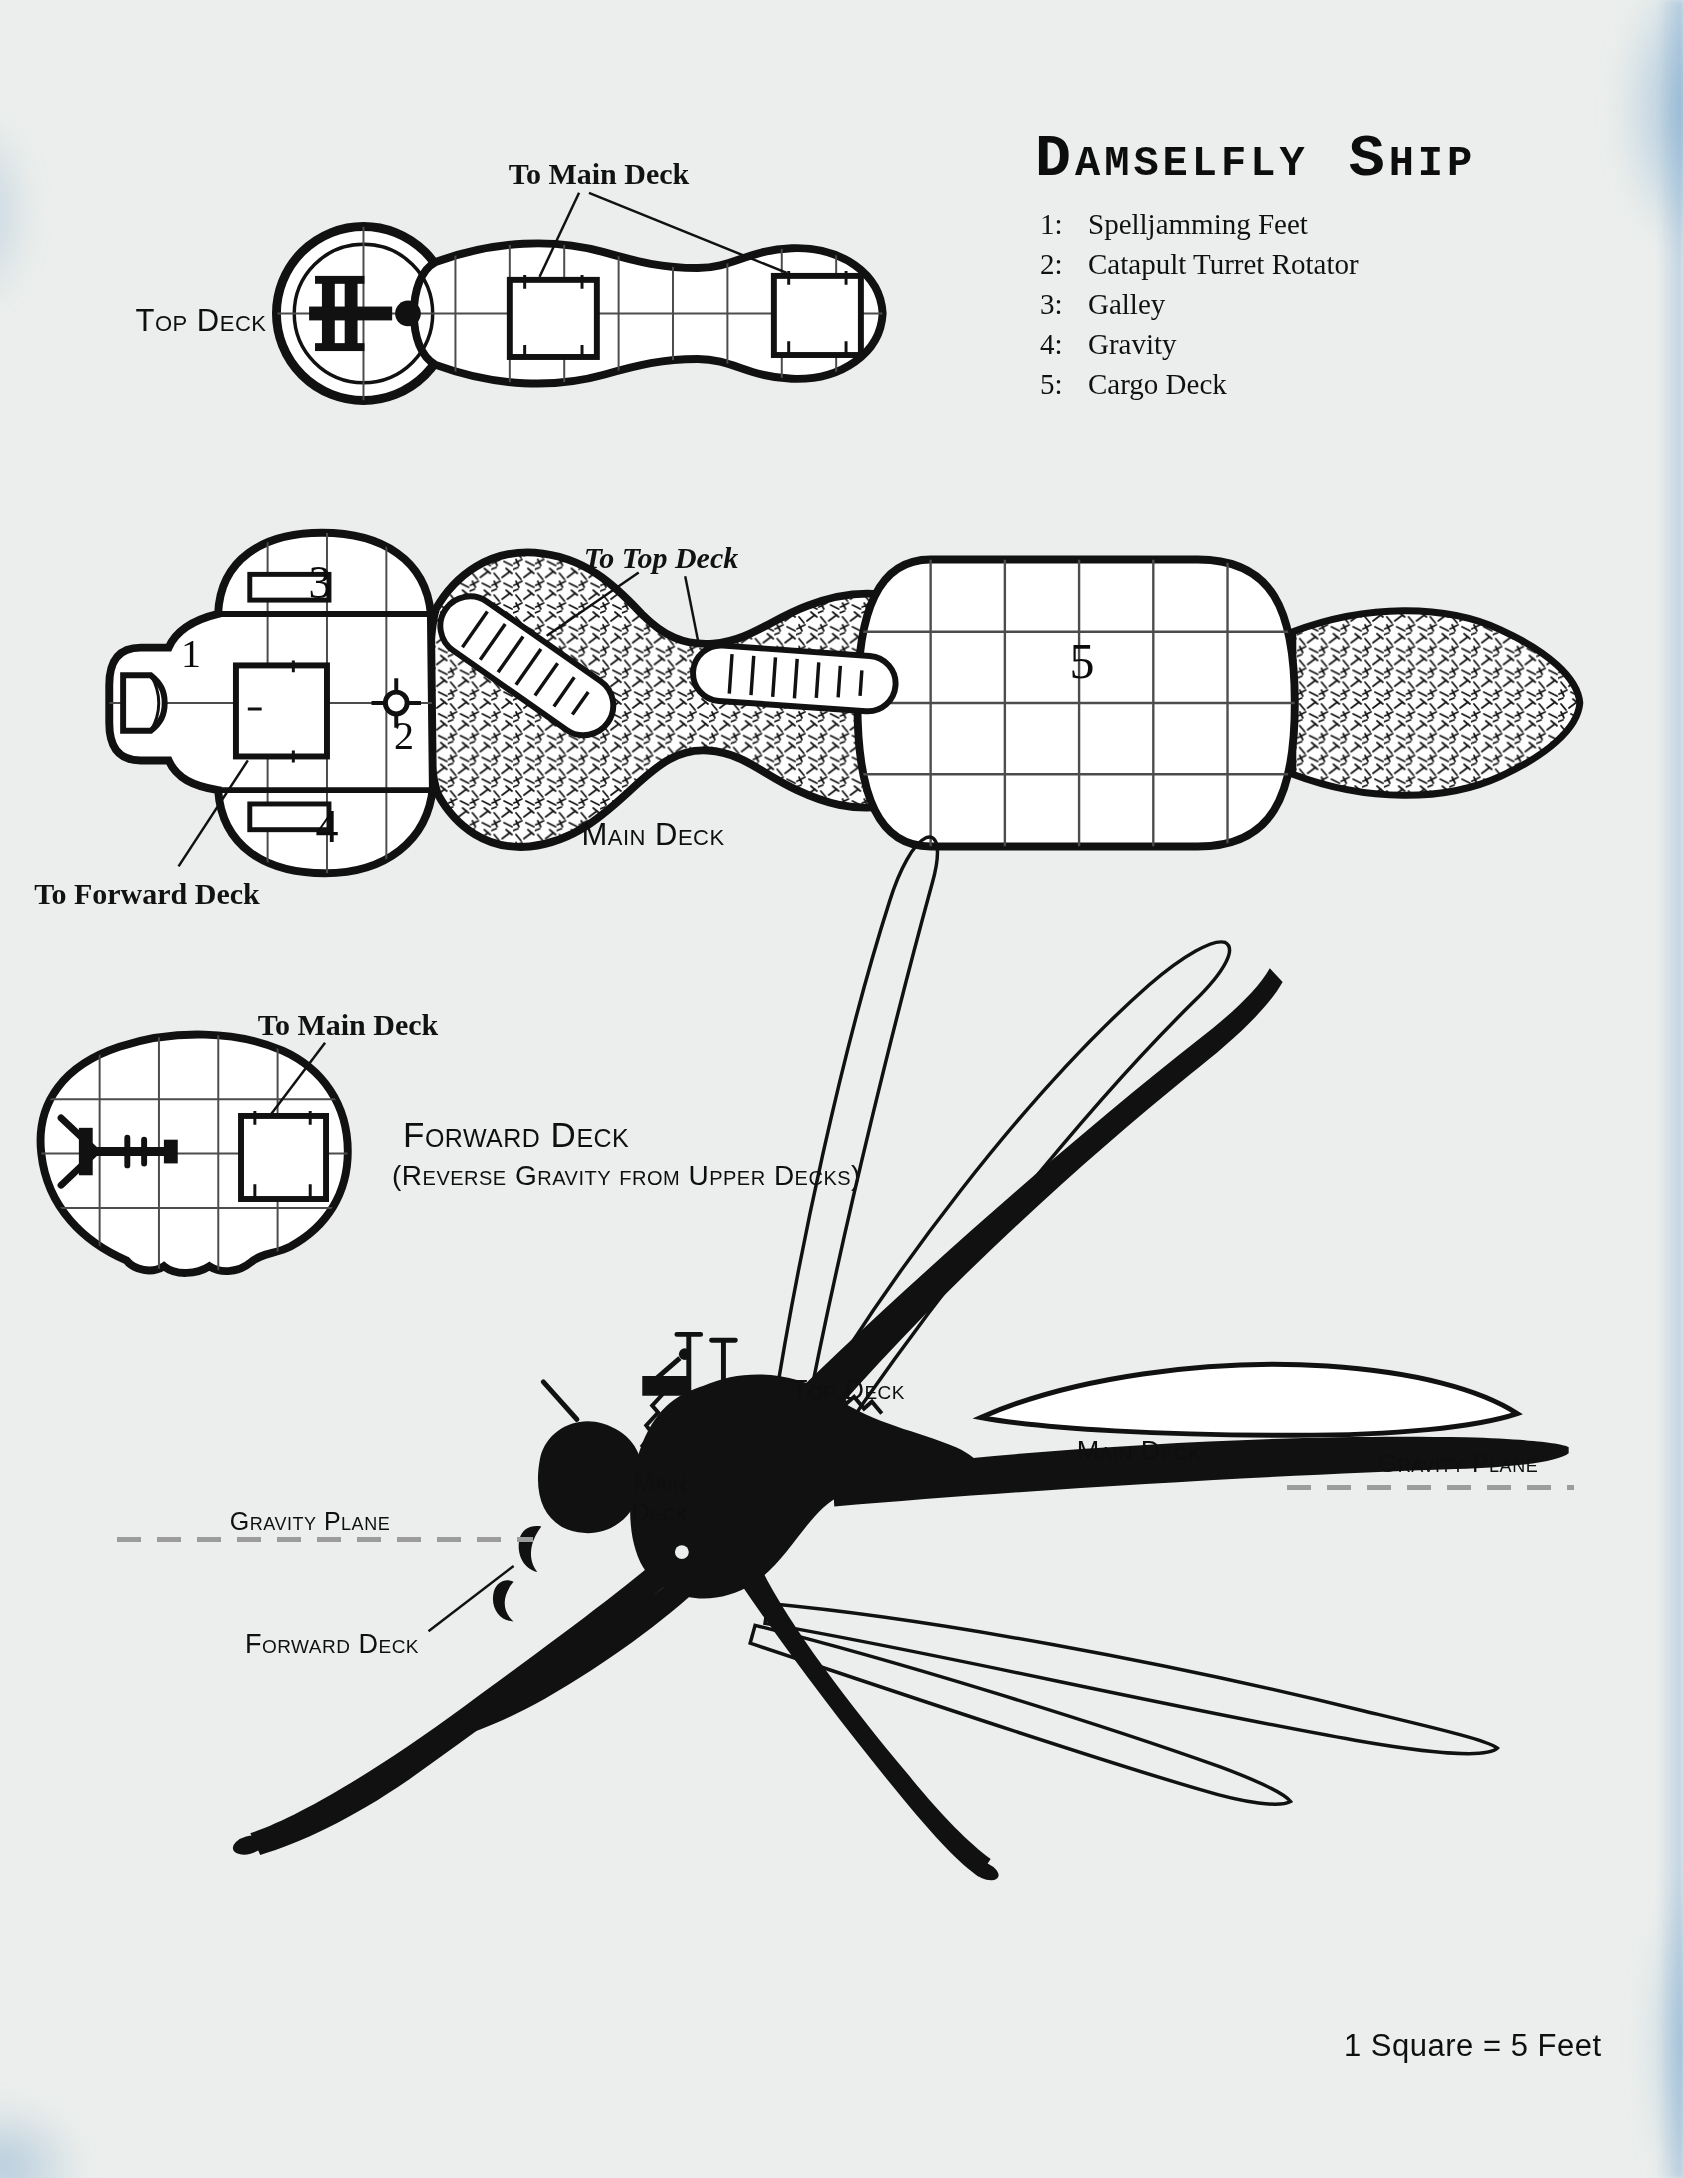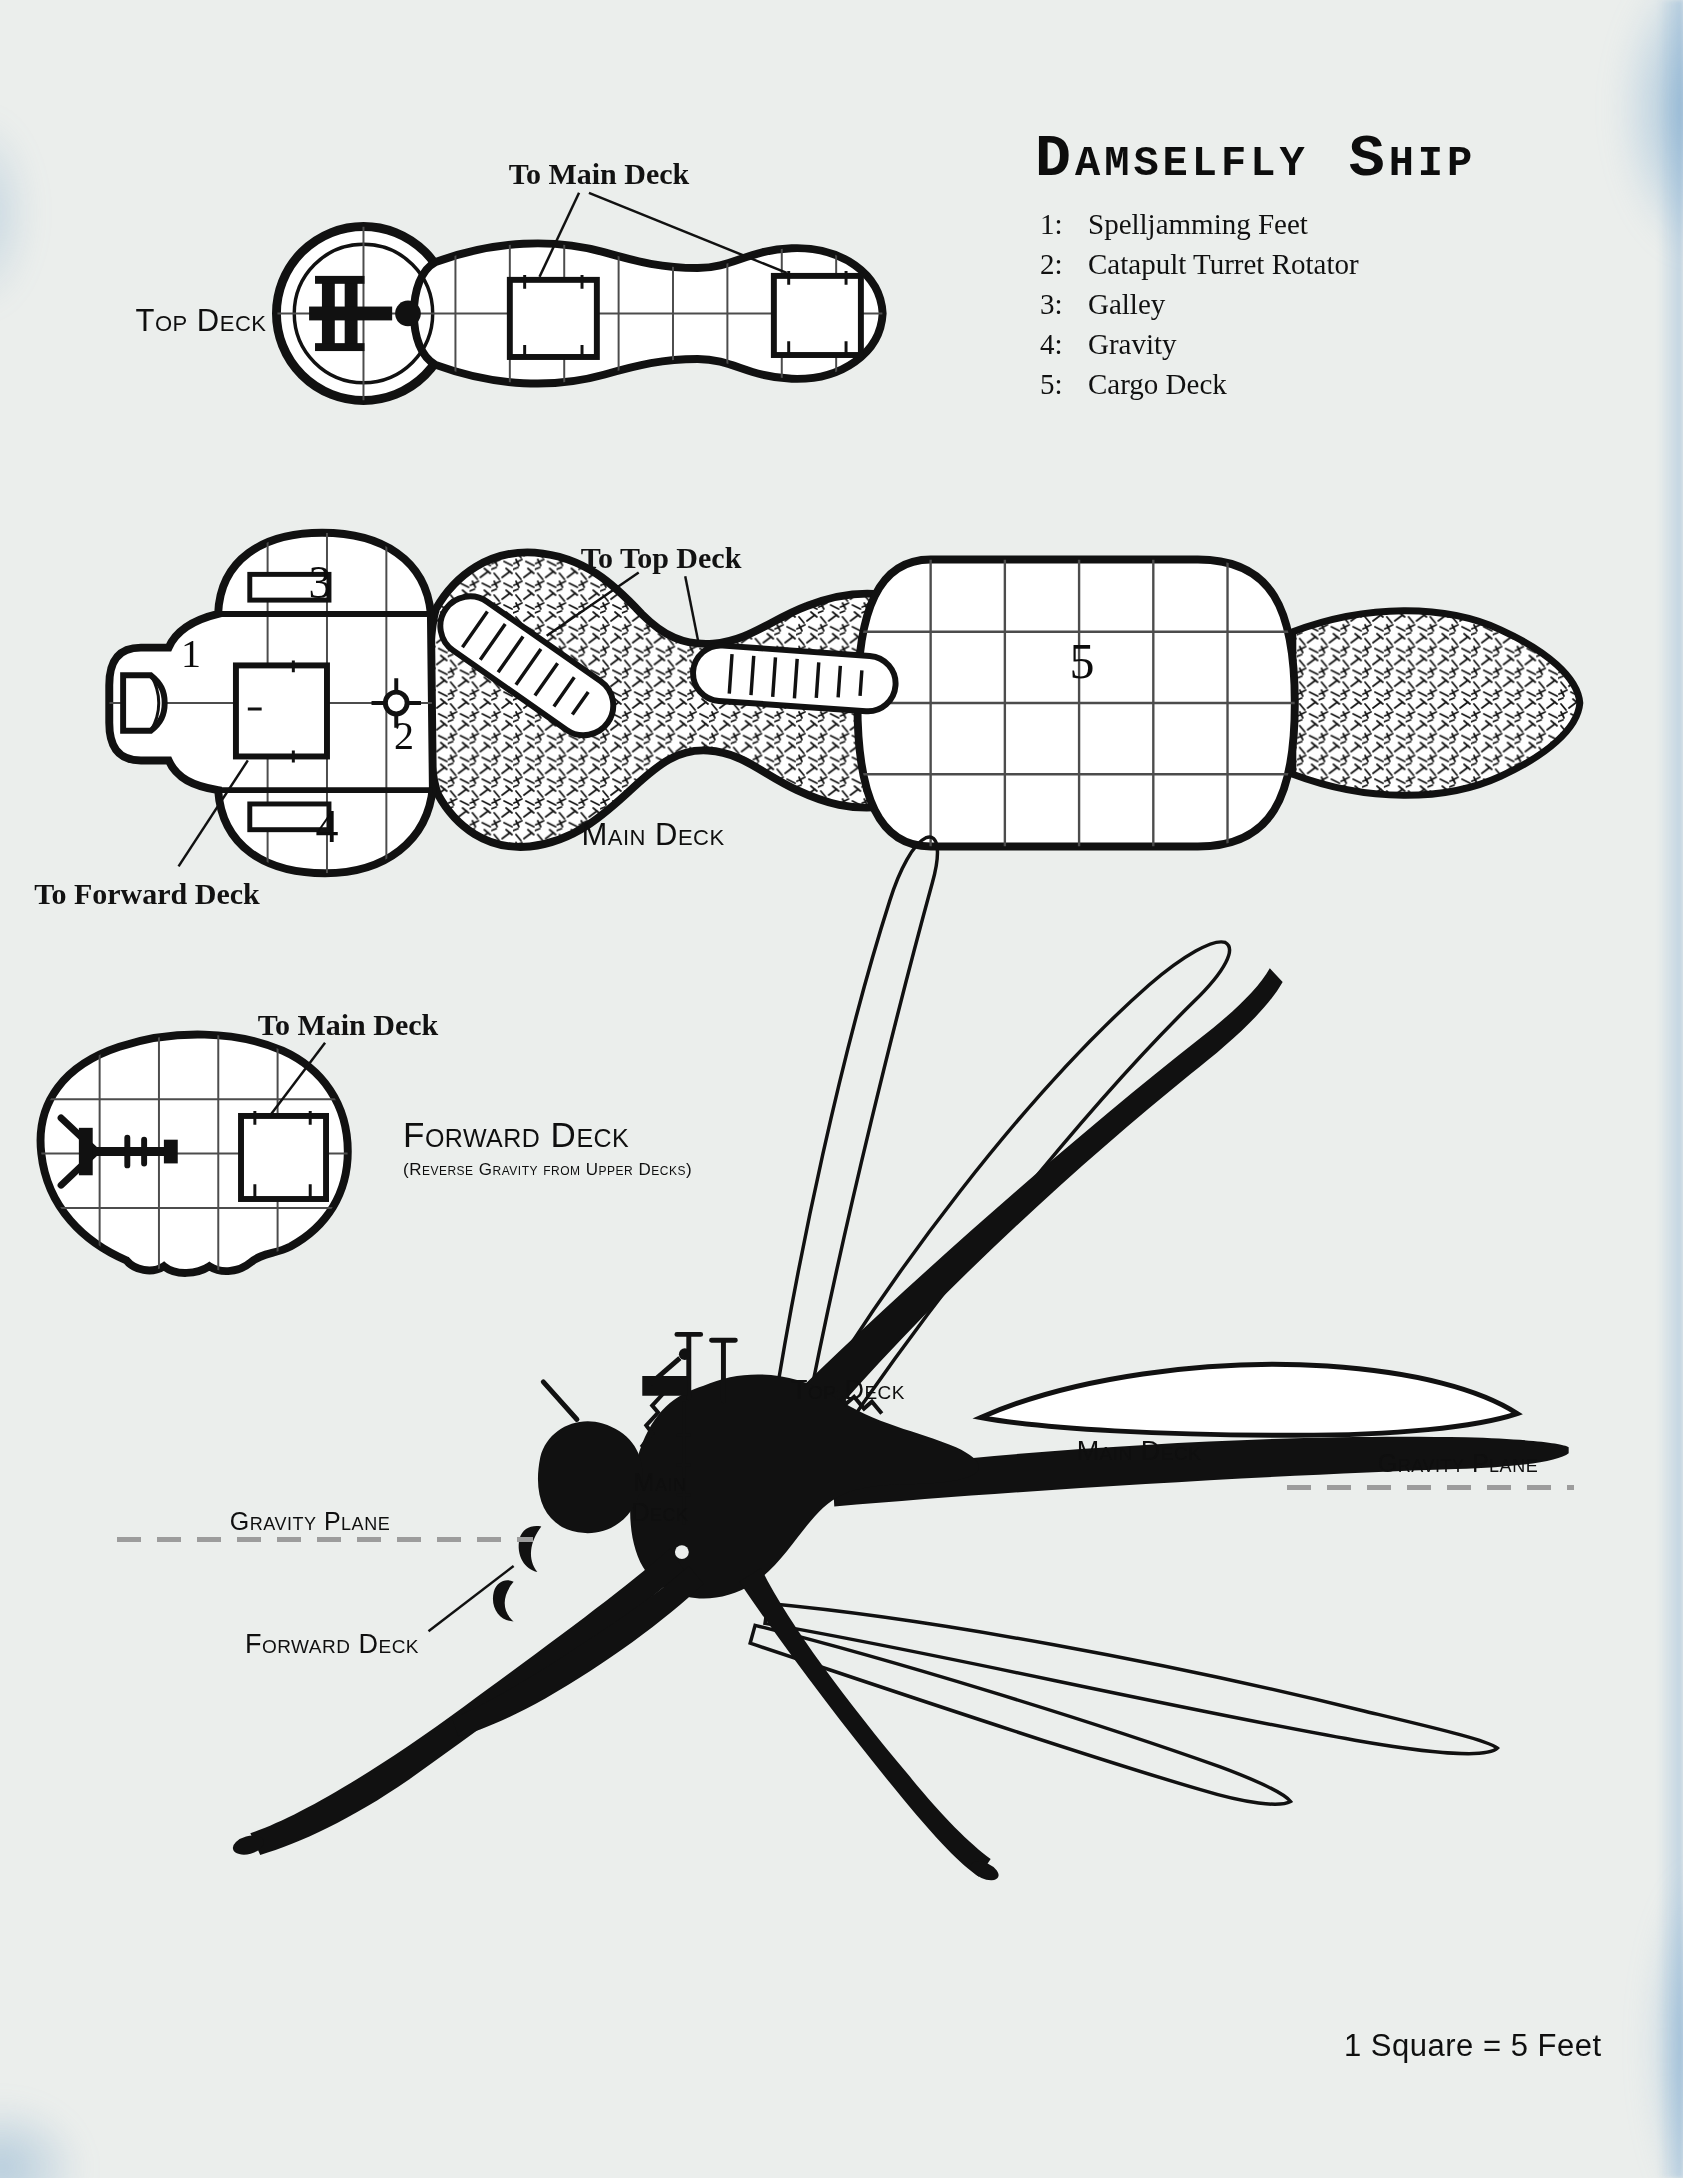--- a/index.html
+++ b/index.html
@@ -195,21 +195,21 @@
   <g transform="translate(600,158) rotate(4)">
     <rect x="0" y="-28" width="205" height="56" rx="28" fill="#fff" stroke="#111" stroke-width="6"></rect>
     <path d="M38 -20 V20 M60 -20 V20 M82 -20 V20 M104 -20 V20 M126 -18 V18 M148 -16 V16 M170 -13 V13" stroke="#111" stroke-width="3.5" fill="none"></path>
   </g>
 
   <path d="M545 58 L452 122" stroke="#111" stroke-width="2.5"></path>
   <path d="M592 62 L606 132" stroke="#111" stroke-width="2.5"></path>
   <path d="M80 355 L150 248" stroke="#111" stroke-width="2.5"></path>
 </svg>
 
-<div class="abs annot center" style="left:661px; top:558px;">To Top Deck</div>
+<div class="abs annot center" style="left:661px; top:558px;font-style:italic;">To Top Deck</div>
 <div class="abs deck-label center" style="left:653px; top:835px; font-size:31px;">Main Deck</div>
 <div class="abs annot center" style="left:147px; top:873px;margin-top:21px;">To Forward Deck</div>
 
 <div class="abs room-num center" style="left:191px; top:653px; font-size:40px;">1</div>
 <div class="abs room-num center" style="left:404px; top:735px; font-size:40px;">2</div>
 <div class="abs room-num center" style="left:320px; top:582px;">3</div>
 <div class="abs room-num center" style="left:327px; top:826px;">4</div>
 <div class="abs room-num center" style="left:1082px; top:661px; font-size:50px;">5</div>
 
 <svg class="abs" style="left:25px; top:1025px;" width="347" height="262" viewBox="0 0 350 265">
@@ -235,21 +235,21 @@
   </g>
   <rect x="140" y="116" width="14" height="24" fill="#111"></rect>
   <rect x="54" y="104" width="14" height="48" fill="#111"></rect>
   <rect x="218" y="92" width="86" height="84" fill="#fff" stroke="#111" stroke-width="6"></rect>
   <path d="M232 87 v14 M288 87 v14 M232 161 v14 M288 161 v14" stroke="#111" stroke-width="3" fill="none"></path>
   <path d="M303 18 L247 92" stroke="#111" stroke-width="2.5"></path>
 </svg>
 
 <div class="abs annot center" style="left:348px; top:1025px;">To Main Deck</div>
 <div class="abs deck-label" style="left:403px; top:1115px; font-size:35px;">Forward Deck</div>
-<div class="abs deck-label" style="left:403px; top:1160px; font-size:17px;">(Reverse Gravity from Upper Decks)</div>
+<div class="abs deck-label" style="left:392px; top:1160px; font-size:28px;">(Reverse Gravity from Upper Decks)</div>
 
 <svg class="abs" style="left:149px; top:792px;" width="1426" height="1158" viewBox="0 0 1440 1170">
 
   <path d="M625 820 C790 835 1030 880 1225 928 C1300 946 1352 958 1362 966 C1352 976 1298 972 1218 958 C1025 924 788 868 622 840 Z" fill="none" stroke="#111" stroke-width="3.5"></path>
   <path d="M612 842 C745 875 950 938 1082 985 C1122 1000 1147 1012 1153 1020 C1142 1026 1108 1022 1062 1008 C932 970 742 905 607 860 Z" fill="none" stroke="#111" stroke-width="3.5"></path>
 
   <path d="M690 688 C900 662 1150 648 1330 652 C1395 654 1428 658 1434 662 L1434 668 C1424 676 1385 682 1320 684 C1145 690 900 704 692 722 Z" fill="#111"></path>
 
   <path d="M840 632 C930 592 1070 572 1190 580 C1280 586 1345 604 1382 628 C1340 642 1258 650 1158 650 C1030 650 905 644 840 632 Z" fill="#ffffff" stroke="#111" stroke-width="5"></path>
 

